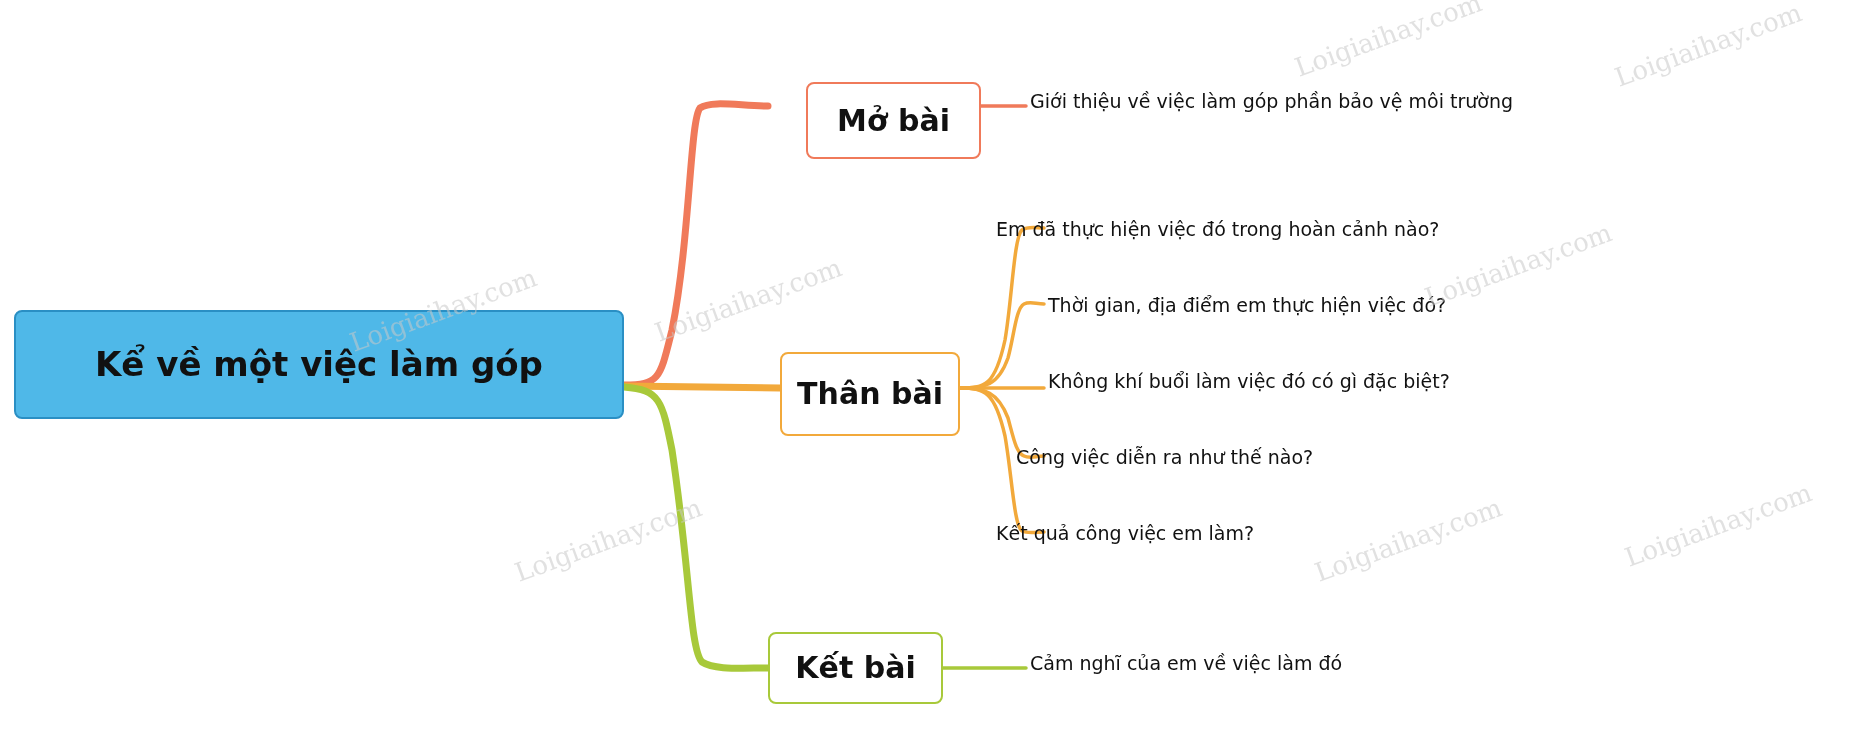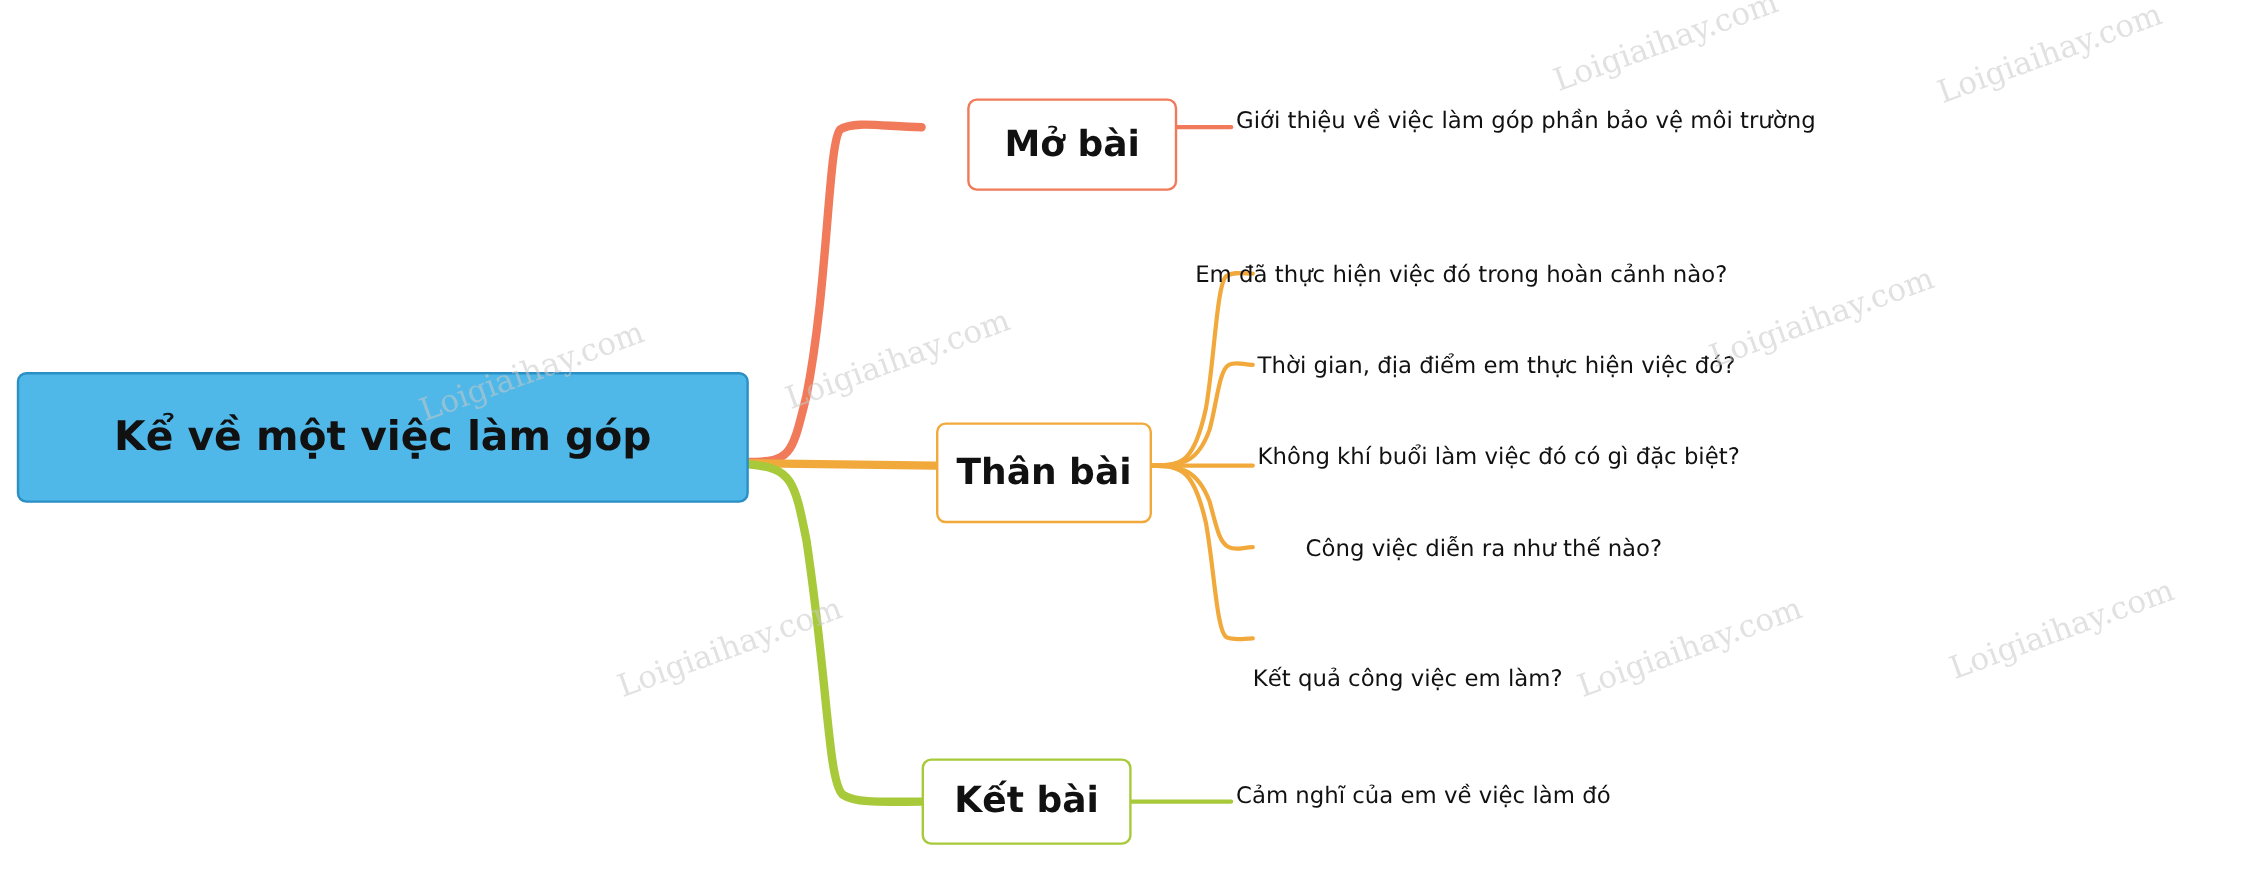--- a/index.html
+++ b/index.html
@@ -80,22 +80,22 @@
     position: absolute;
     font-size: 19px;
     color: #111111;
     white-space: nowrap;
     line-height: 1;
   }
   .leaf-open { left: 1030px; top: 92px; }
   .leaf-b0 { left: 996px; top: 220px; }
   .leaf-b1 { left: 1048px; top: 296px; }
   .leaf-b2 { left: 1048px; top: 372px; }
-  .leaf-b3 { left: 1088px; top: 448px; text-align: right; }
-  .leaf-b4 { left: 1044px; top: 524px; margin-top: 33px; }
+  .leaf-b3 { left: 1016px; top: 448px; text-align: right; }
+  .leaf-b4 { left: 996px; top: 524px; }
   .leaf-end { left: 1030px; top: 654px; }
 
   .watermark {
     position: absolute;
     color: #c9c9c9;
     font-size: 26px;
     opacity: 0.55;
     transform: rotate(-20deg);
     white-space: nowrap;
     font-family: "DejaVu Serif", serif;

